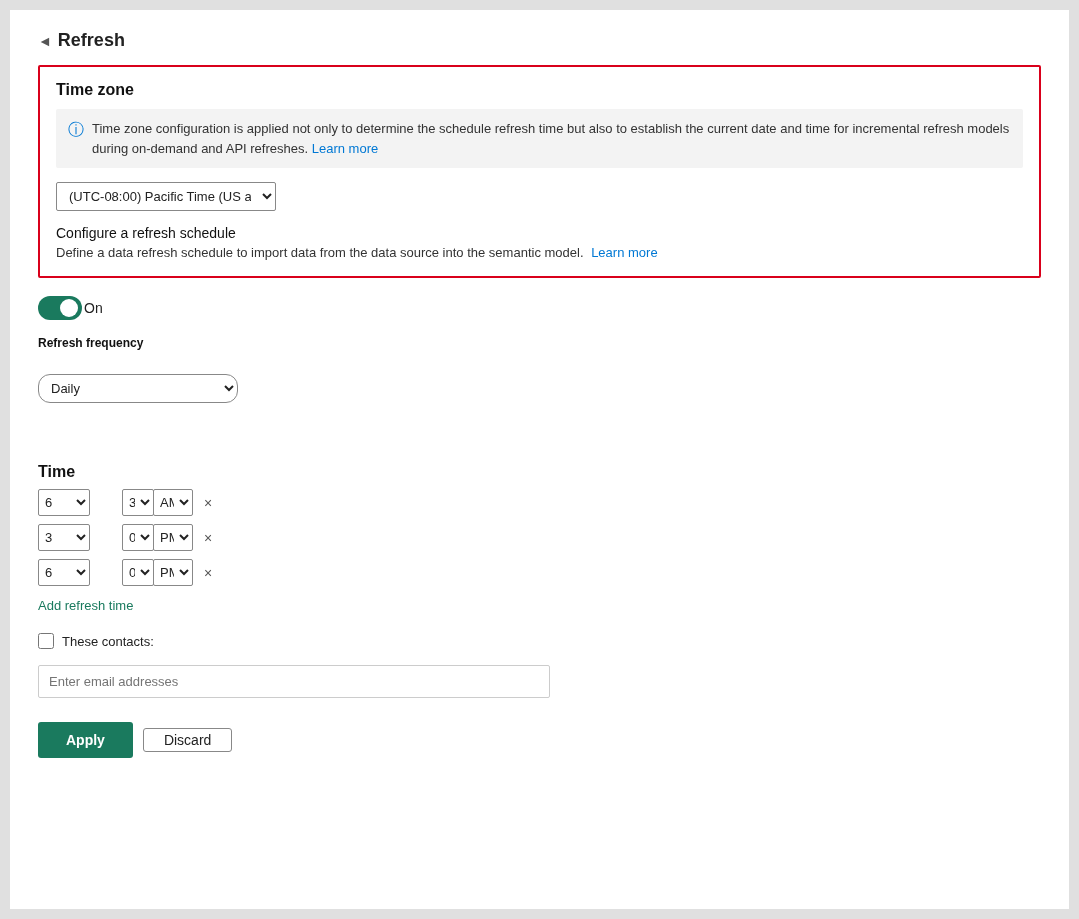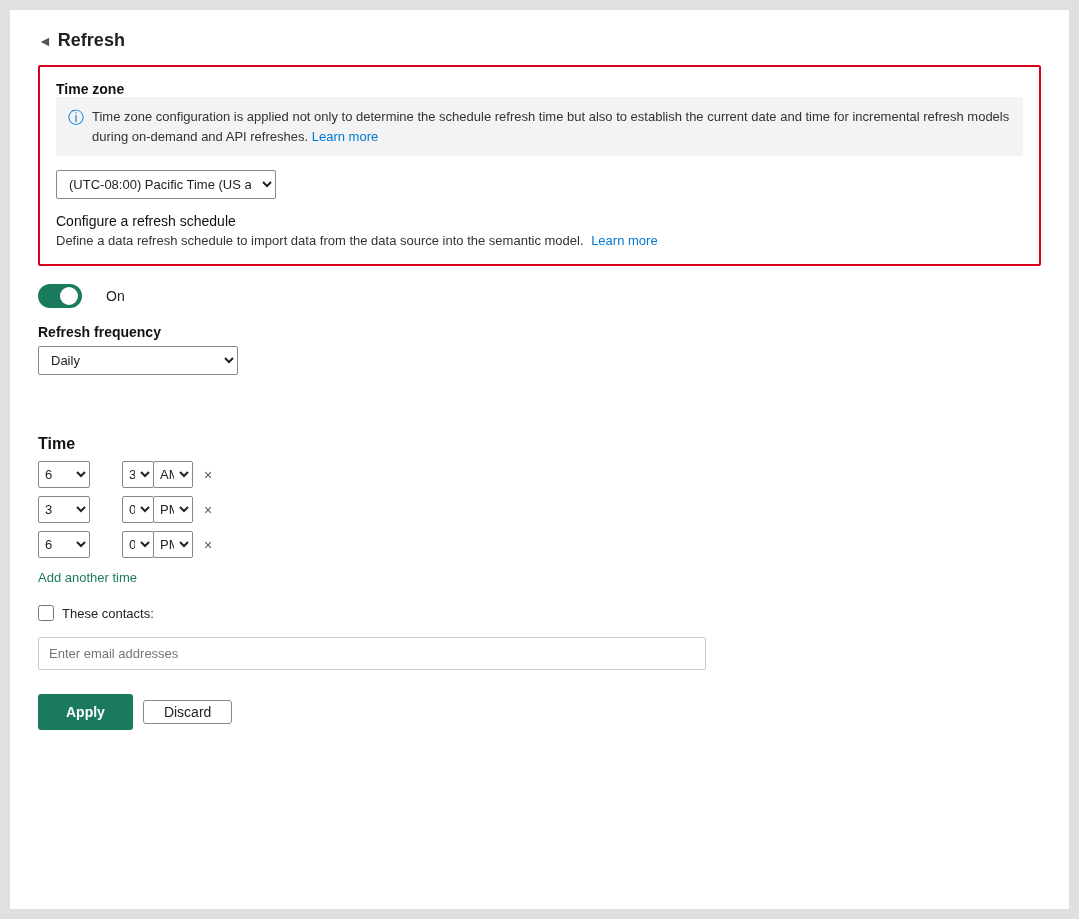--- a/index.html
+++ b/index.html
@@ -33,23 +33,24 @@
       font-size: 14px;
       color: #555;
     }
     .red-border-section {
       border: 2px solid #d9001b;
       border-radius: 2px;
       padding: 14px 16px 16px 16px;
       margin-bottom: 18px;
     }
     .section-label {
-      font-size: 14px;
+      font-size: 16px;
       font-weight: 700;
       color: #111;
+      margin-bottom: 10px;
     }
     .info-box {
       background: #f3f3f3;
       border-radius: 2px;
       padding: 10px 12px;
       display: flex;
       align-items: flex-start;
       gap: 8px;
       margin-bottom: 14px;
     }
@@ -91,21 +92,21 @@
     }
     .configure-desc a {
       color: #0078d4;
       text-decoration: none;
       margin-left: 4px;
     }
     
     .toggle-row {
       display: flex;
       align-items: center;
-      gap: 24px;
+      gap: 2px;
       margin-bottom: 16px;
     }
     .toggle {
       position: relative;
       width: 44px;
       height: 24px;
     }
     .toggle-slider {
       position: absolute;
       top: 0; left: 0; right: 0; bottom: 0;
@@ -124,30 +125,30 @@
       left: 22px;
       transition: 0.2s;
     }
     .toggle-label {
       font-size: 14px;
       color: #222;
       font-weight: 500;
     }
     
     .field-label {
-      font-size: 14px;
+      font-size: 12px;
       font-weight: 700;
       color: #111;
-      margin-bottom: 6px;
+      margin-bottom: 24px;
     }
     .freq-select {
       width: 200px;
       padding: 5px 8px;
       border: 1px solid #888;
-      border-radius: 2px;
+      border-radius: 12px;
       font-size: 13px;
       color: #222;
       background: #fff;
       cursor: pointer;
       margin-bottom: 14px;
     }
     
     .time-section-label {
       font-size: 16px;
       font-weight: 700;
@@ -210,21 +211,21 @@
       width: 16px;
       height: 16px;
       accent-color: #1a7a5e;
       cursor: pointer;
     }
     .checkbox-label {
       font-size: 13px;
       color: #222;
     }
     .email-input {
-      width: 668px;
+      width: 512px;
       padding: 8px 10px;
       border: 1px solid #ccc;
       border-radius: 2px;
       font-size: 13px;
       color: #777;
       margin-top: 8px;
       margin-bottom: 24px;
     }
     
     .button-row {
@@ -340,21 +341,21 @@
     <select class="time-select minute">
       <option>00</option>
     </select>
     <select class="time-select ampm">
       <option>PM</option>
     </select>
     <button class="time-remove">×</button>
   </div>
 
   
-  <a href="#" class="add-time-link">Add another time</a>
+  <a href="#" class="add-time-link">Add refresh time</a>
 
   
   <div class="checkbox-row">
     <input type="checkbox" style="">
     <span class="checkbox-label">These contacts:</span>
   </div>
   <input type="text" class="email-input" placeholder="Enter email addresses" style="">
 
   
   <div class="button-row">

